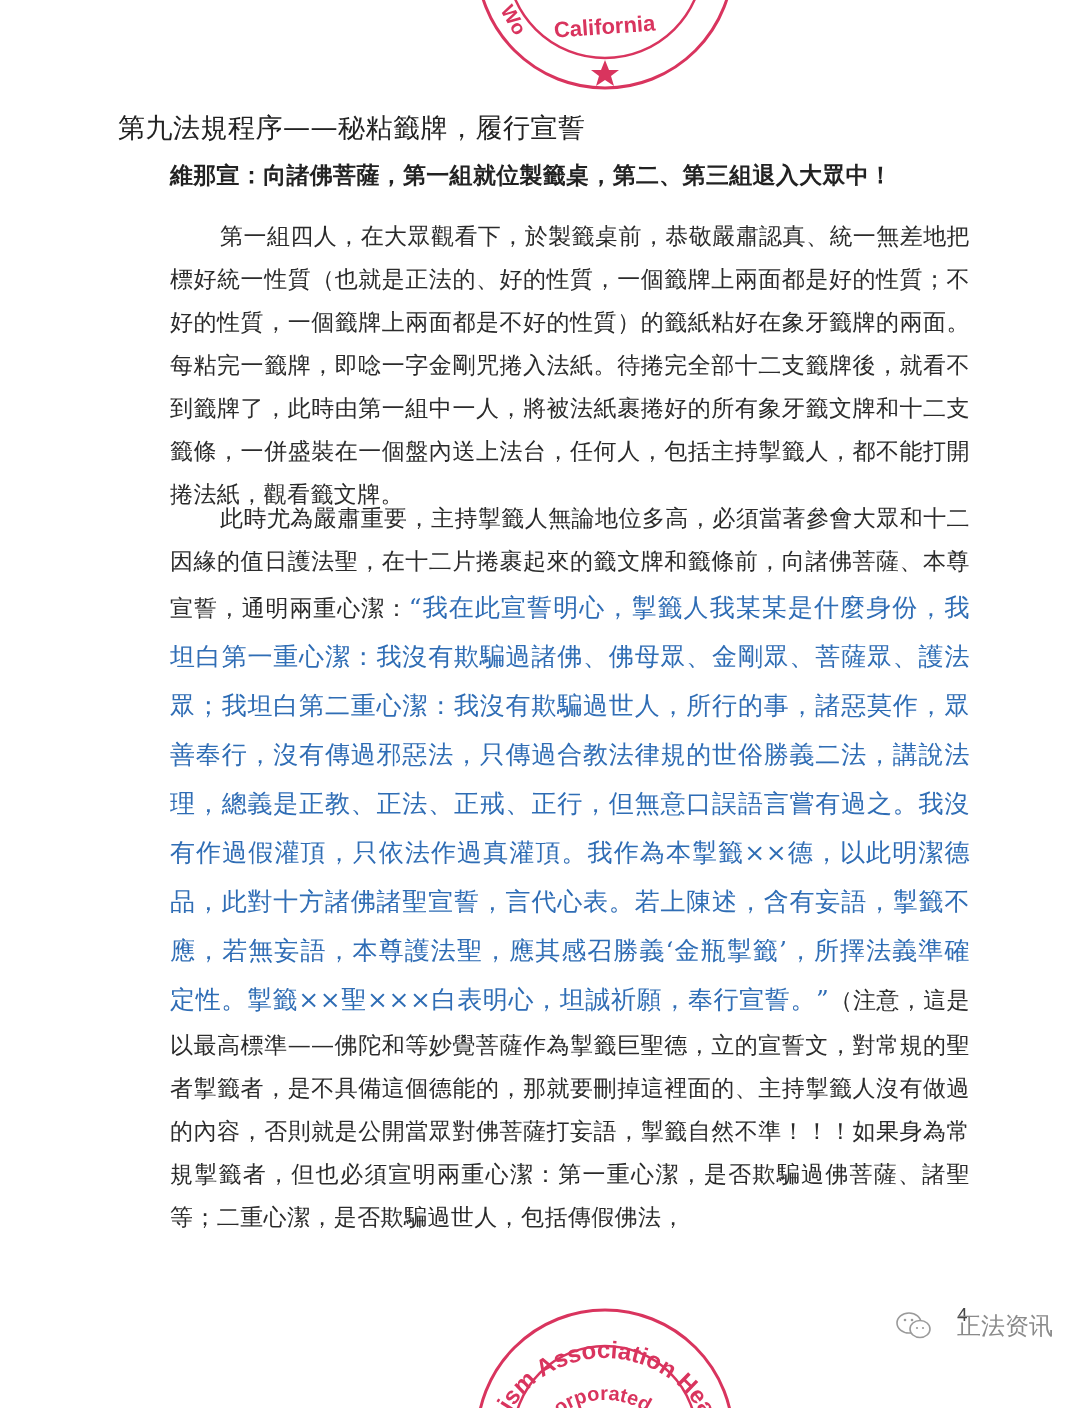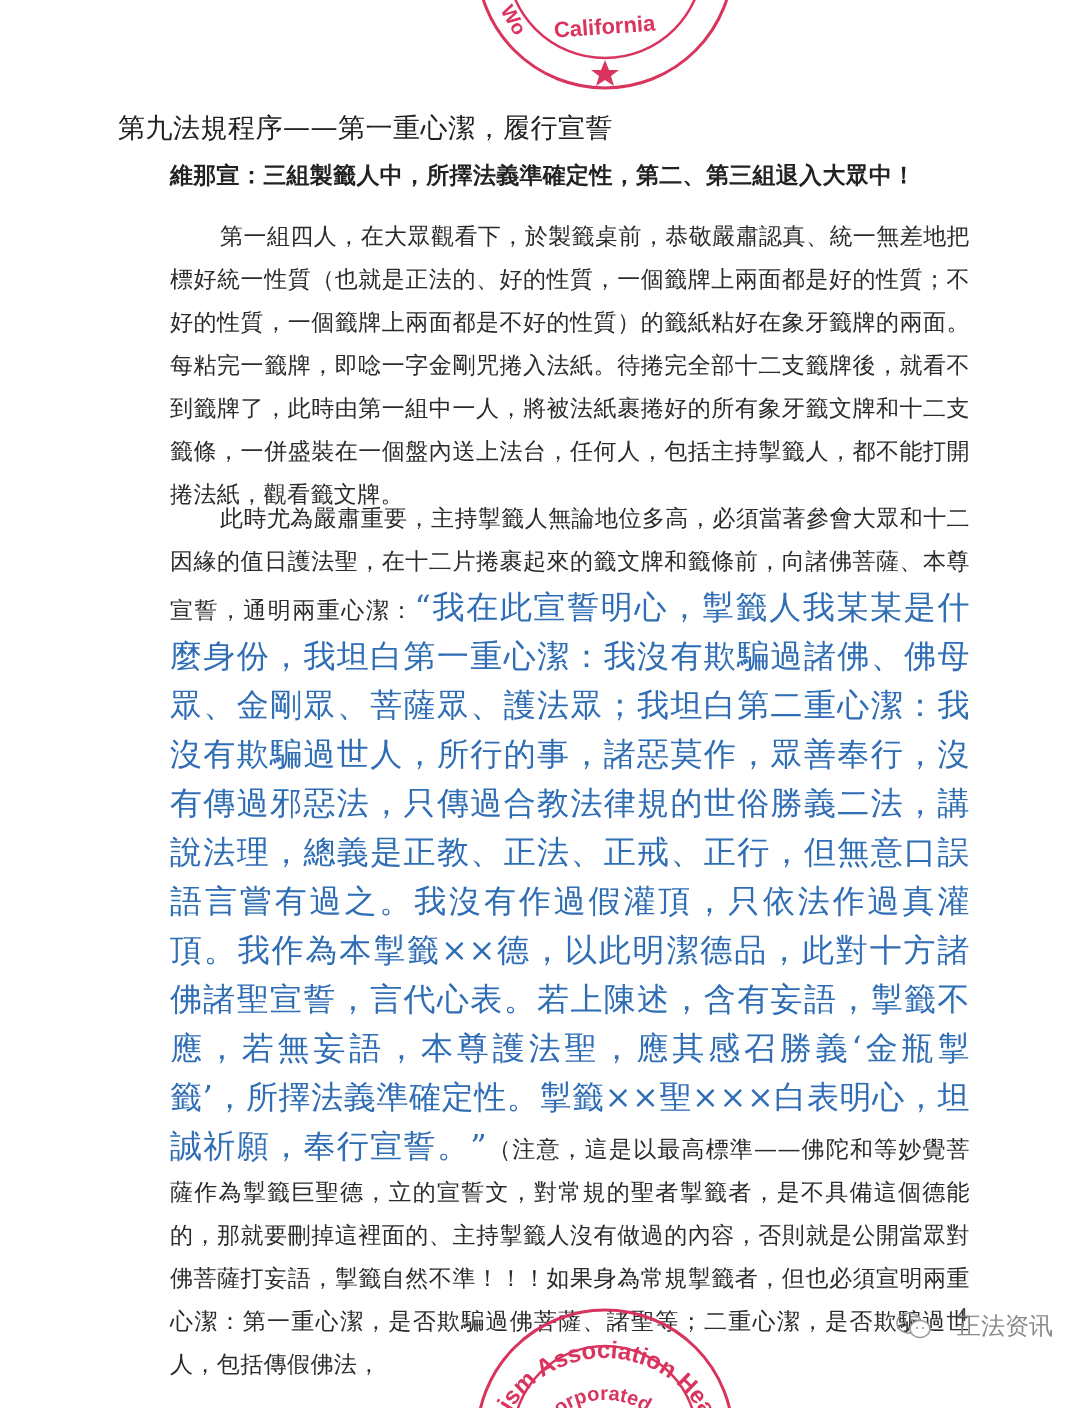--- a/index.html
+++ b/index.html
@@ -20,21 +20,21 @@
     font-size: 23px; font-weight: bold; color: #222; letter-spacing: 0.3px;
   }
   .body {
     position: absolute; left: 170px; width: 800px;
     font-size: 23px; line-height: 43px; text-align: justify;
     letter-spacing: 0.4px;
   }
   .p1 { top: 215px; }
   .p2 { top: 497px; }
   .indent { text-indent: 50px; }
-  .blue { color: #2f6db5; font-size: 32px; line-height: 49px; letter-spacing: 0.6px; }
+  .blue { color: #2f6db5; font-size: 25px; line-height: 49px; letter-spacing: 0.6px; }
   .pagenum {
     position: absolute; left: 957px; top: 1304px;
     font-family: "Liberation Sans", sans-serif; font-size: 19px; color: #444;
   }
   .watermark {
     position: absolute; left: 895px; top: 1310px;
     display: flex; align-items: center; gap: 24px;
     font-family: "DejaVu Sans", sans-serif; font-size: 24px; color: #8a8a8a;
   }
   .wechat-icon { width: 38px; height: 30px; }
@@ -46,22 +46,22 @@
   <svg width="270" height="245" viewBox="0 0 270 245">
     <circle cx="135" cy="110" r="128" fill="none" stroke="#d9345e" stroke-width="3"></circle>
     <circle cx="135" cy="110" r="98" fill="none" stroke="#d9345e" stroke-width="2.5"></circle>
     <text x="135" y="184" text-anchor="middle" font-family="Liberation Sans, sans-serif" font-weight="bold" font-size="22" fill="#d9345e" transform="rotate(-4 135 184)">California</text>
     <text x="30" y="160" font-family="Liberation Sans, sans-serif" font-weight="bold" font-size="20" fill="#d9345e" transform="rotate(60 30 160)">Wo</text>
     <text x="230" y="140" font-family="Liberation Sans, sans-serif" font-weight="bold" font-size="20" fill="#d9345e" transform="rotate(-65 230 140)">ers</text>
     <polygon points="135,210 139,220 149,220 141,226 144,236 135,230 126,236 129,226 121,220 131,220" fill="#d9345e"></polygon>
   </svg>
 </div>
 
-<div class="heading">第九法規程序——第一重心潔，履行宣誓</div>
-<div class="subhead">維那宣：三組製籤人中，所擇法義準確定性，第二、第三組退入大眾中！</div>
+<div class="heading">第九法規程序——秘粘籤牌，履行宣誓</div>
+<div class="subhead">維那宣：向諸佛菩薩，第一組就位製籤桌，第二、第三組退入大眾中！</div>
 
 <div class="body p1 indent">第一組四人，在大眾觀看下，於製籤桌前，恭敬嚴肅認真、統一無差地把標好統一性質（也就是正法的、好的性質，一個籤牌上兩面都是好的性質；不好的性質，一個籤牌上兩面都是不好的性質）的籤紙粘好在象牙籤牌的兩面。每粘完一籤牌，即唸一字金剛咒捲入法紙。待捲完全部十二支籤牌後，就看不到籤牌了，此時由第一組中一人，將被法紙裹捲好的所有象牙籤文牌和十二支籤條，一併盛裝在一個盤內送上法台，任何人，包括主持掣籤人，都不能打開捲法紙，觀看籤文牌。</div>
 
 <div class="body p2 indent">
   <span>此時尤為嚴肅重要，主持掣籤人無論地位多高，必須當著參會大眾和十二因緣的值日護法聖，在十二片捲裹起來的籤文牌和籤條前，向諸佛菩薩、本尊宣誓，通明兩重心潔：</span><span class="blue">“我在此宣誓明心，掣籤人我某某是什麼身份，我坦白第一重心潔：我沒有欺騙過諸佛、佛母眾、金剛眾、菩薩眾、護法眾；我坦白第二重心潔：我沒有欺騙過世人，所行的事，諸惡莫作，眾善奉行，沒有傳過邪惡法，只傳過合教法律規的世俗勝義二法，講說法理，總義是正教、正法、正戒、正行，但無意口誤語言嘗有過之。我沒有作過假灌頂，只依法作過真灌頂。我作為本掣籤××德，以此明潔德品，此對十方諸佛諸聖宣誓，言代心表。若上陳述，含有妄語，掣籤不應，若無妄語，本尊護法聖，應其感召勝義‘金瓶掣籤’，所擇法義準確定性。掣籤××聖×××白表明心，坦誠祈願，奉行宣誓。”</span><span>（注意，這是以最高標準——佛陀和等妙覺菩薩作為掣籤巨聖德，立的宣誓文，對常規的聖者掣籤者，是不具備這個德能的，那就要刪掉這裡面的、主持掣籤人沒有做過的內容，否則就是公開當眾對佛菩薩打妄語，掣籤自然不準！！！如果身為常規掣籤者，但也必須宣明兩重心潔：第一重心潔，是否欺騙過佛菩薩、諸聖等；二重心潔，是否欺騙過世人，包括傳假佛法，</span>
 </div>
 
 <div class="pagenum">4</div>
 
 <div class="seal" style="left:475px; top:1298px;">

